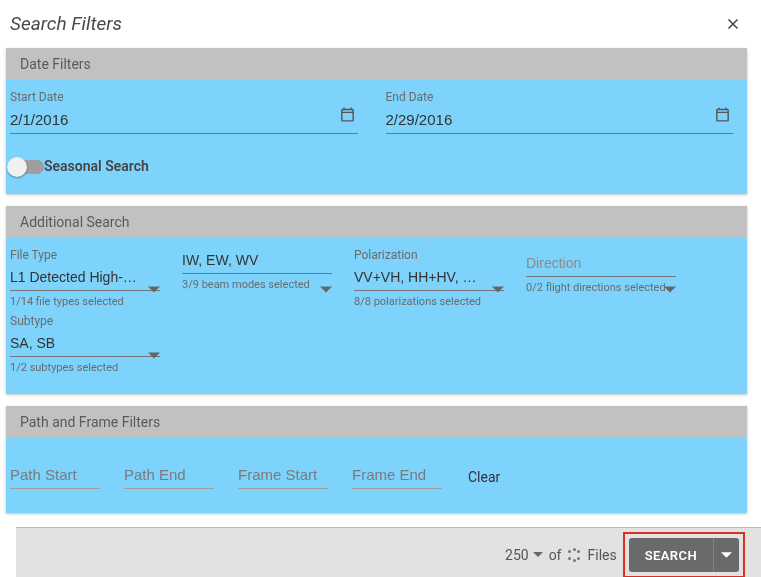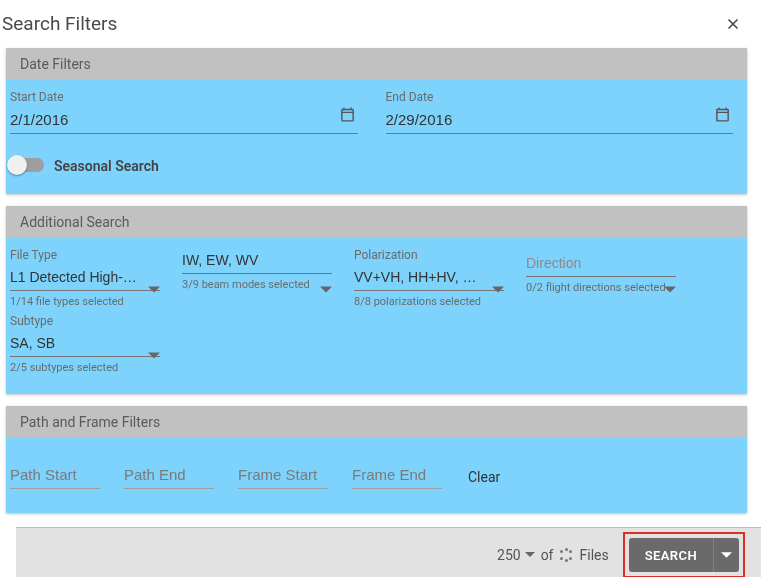--- a/index.html
+++ b/index.html
@@ -1,48 +1,48 @@
 <!DOCTYPE html>
 <html><head>
 <meta charset="utf-8">
 <style>
   * { box-sizing: border-box; margin: 0; padding: 0; }
   html, body { width: 761px; height: 577px; font-family: Roboto, Arial, sans-serif; background: #eaeaea; overflow: hidden; }
   .modal { width: 761px; height: 577px; position: relative; background: #fff; }
-  .modal-header { display: flex; align-items: center; padding: 12px 18px 10px 2px; }
+  .modal-header { display: flex; align-items: center; padding: 12px 18px 10px 10px; font-style: italic; }
   .modal-title { font-size: 19px; color: #4a4a4a; flex: 1; }
   .close-btn { width: 20px; height: 20px; display: flex; align-items: center; justify-content: center; cursor: pointer; color: #444; }
   .close-btn svg { width: 18px; height: 18px; }
   .body { padding: 3px 14px 0 6px; background: #fff; }
   .panel { margin-bottom: 12px; box-shadow: 0 1px 3px rgba(0,0,0,0.25); background: #7dd3fc; border-radius: 1px; }
   .panel-header { background: #c1c1c1; color: #5a5a5a; font-size: 14px; padding: 8px 14px; }
   .panel-body { padding: 10px 14px 14px 4px; }
   .date-row { display: flex; gap: 28px; }
   .field { position: relative; flex: 1; }
   .field-label { font-size: 12px; color: #6b6b6b; display: block; margin-bottom: 3px; }
   .underline-input { width: 100%; border: none; border-bottom: 1px solid #757575; background: transparent; font-size: 15px; color: #333; padding: 4px 22px 5px 0; outline: none; }
   .input-right-icon { position: absolute; right: 2px; bottom: 7px; color: #555; }
   .input-right-icon svg { width: 17px; height: 17px; }
-  .seasonal-row { display: flex; align-items: flex-start; gap: 10px; margin-top: 24px; margin-bottom: 6px; }
+  .seasonal-row { display: flex; align-items: flex-end; margin-top: 24px; margin-bottom: 6px; }
   .toggle { width: 34px; height: 14px; background: #9e9e9e; border-radius: 10px; position: relative; }
   .toggle::after { content: ""; position: absolute; left: -3px; top: -3px; width: 20px; height: 20px; background: #f0f0f0; border-radius: 50%; box-shadow: 0 1px 2px rgba(0,0,0,0.4); }
   .seasonal-label { font-size: 14px; font-weight: 600; color: #444; }
   .addl-row { display: flex; gap: 22px; flex-wrap: wrap; margin-bottom: 6px; }
   .addl-field { width: 150px; position: relative; }
   .addl-field .underline-input { font-size: 14px; text-overflow: ellipsis; white-space: nowrap; overflow: hidden; }
   .addl-helper { font-size: 11px; color: #6b6b6b; margin-top: 4px; }
   .dropdown-icon { position: absolute; right: 0; bottom: 8px; color: #666; }
   .dropdown-icon svg { width: 12px; height: 12px; }
   .addl-placeholder::placeholder { color: #8a8a8a; }
   .pf-row { display: flex; gap: 24px; align-items: flex-end; flex-wrap: wrap; margin-top: 14px; margin-bottom: 10px; }
   .pf-field { width: 90px; }
   .pf-input { width: 100%; border: none; border-bottom: 1px solid #9e9e9e; background: transparent; font-size: 15px; padding: 4px 0 5px 0; outline: none; color: #333; }
   .pf-input::placeholder { color: #7a7a7a; }
   .clear-btn { font-size: 14px; color: #333; padding: 4px 2px; cursor: pointer; }
-  .footer { position: absolute; left: 16px; right: 0; bottom: 0; height: 50px; background: #e2e2e2; border-top: 1px solid #bcbcbc; display: flex; align-items: center; justify-content: flex-end; padding: 5px 16px 0 10px; gap: 8px; }
+  .footer { position: absolute; left: 16px; right: 0; bottom: 0; height: 50px; background: #e2e2e2; border-top: 1px solid #bcbcbc; display: flex; align-items: center; justify-content: flex-end; padding: 5px 16px 0 10px; }
   .files-group { display: flex; align-items: center; gap: 6px; color: #555; font-size: 14px; margin-right: 6px; }
   .files-count { display: flex; align-items: center; gap: 4px; }
   .caret svg { width: 10px; height: 10px; }
   .spinner { width: 14px; height: 14px; position: relative; }
   .spinner span { position: absolute; width: 3px; height: 3px; background: #777; border-radius: 50%; }
   .spinner span:nth-child(1){ top:0; left:5.5px; }
   .spinner span:nth-child(2){ top:2px; right:1px; }
   .spinner span:nth-child(3){ bottom:2px; right:1px; }
   .spinner span:nth-child(4){ bottom:0; left:5.5px; }
   .spinner span:nth-child(5){ bottom:2px; left:1px; }
@@ -135,21 +135,21 @@
             <div class="addl-helper">0/2 flight directions selected</div>
           </div>
         </div>
         <div class="addl-row">
           <div class="addl-field">
             <label class="field-label">Subtype</label>
             <input class="underline-input" readonly="" value="SA, SB" style="">
             <span class="dropdown-icon"><svg viewBox="0 0 10 6">
                   <path d="M0 0 L5 5 L10 0z" fill="#666"></path>
                 </svg></span>
-            <div class="addl-helper">2/5 subtypes selected</div>
+            <div class="addl-helper">1/2 subtypes selected</div>
           </div>
         </div>
       </div>
     </div>
 
     <div class="panel">
       <div class="panel-header">Path and Frame Filters</div>
       <div class="panel-body">
         <div class="pf-row">
           <div class="pf-field"><input class="pf-input" placeholder="Path Start" style=""></div>

